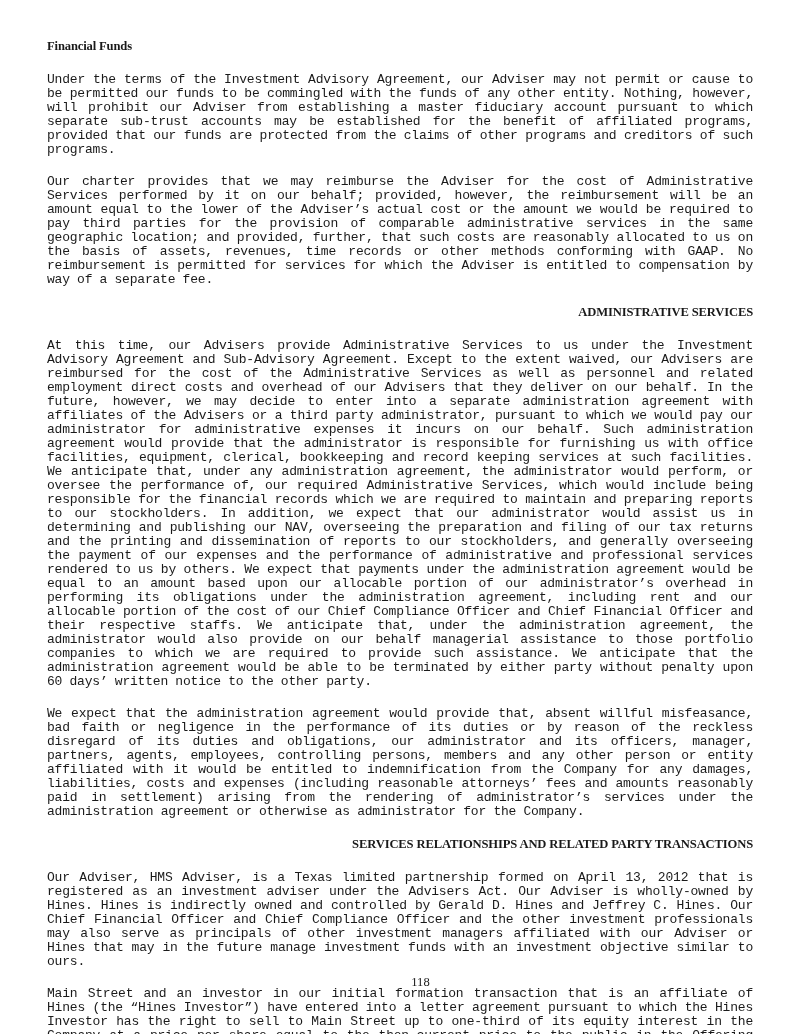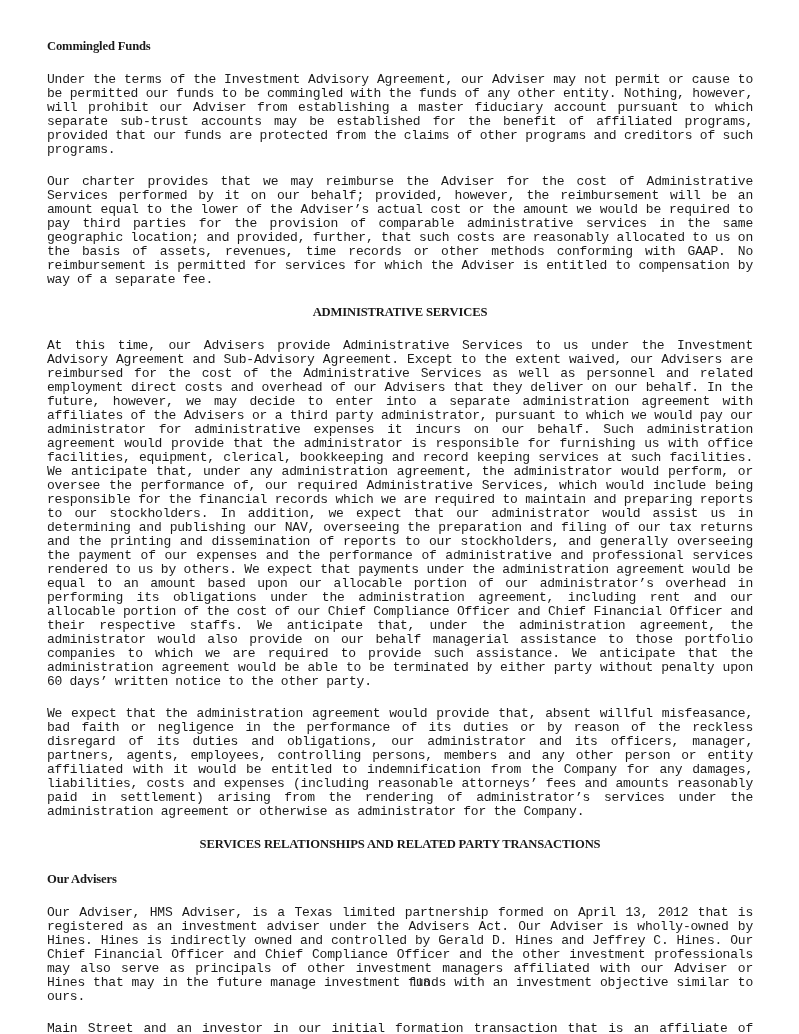--- a/index.html
+++ b/index.html
@@ -25,21 +25,21 @@
       font-weight: bold;
       font-size: 12.6px;
       line-height: 17.5px;
       margin: 0 0 17.5px 0;
       letter-spacing: -0.15px;
     }
     .section-title {
       font-weight: bold;
       font-size: 12.6px;
       line-height: 17.5px;
-      text-align: center;
+      text-align: right;
       margin: 0 0 17.5px 0;
       letter-spacing: -0.15px;
     }
     .para {
       font-size: 13px;
       line-height: 14px;
       text-align: justify;
       margin: 0 0 17.5px 0;
       letter-spacing: -0.2px;
       word-spacing: -0.3px;
@@ -54,30 +54,29 @@
       font-size: 12.6px;
       line-height: 16px;
       margin-left: 21px;
     }
   </style>
 </head>
 <body>
 
 <div class="page">
 
-  <div class="heading">Commingled Funds</div>
+  <div class="heading">Financial Funds</div>
   <p class="para">Under the terms of the Investment Advisory Agreement, our Adviser may not permit or cause to be permitted our funds to be commingled with the funds of any other entity. Nothing, however, will prohibit our Adviser from establishing a master fiduciary account pursuant to which separate sub-trust accounts may be established for the benefit of affiliated programs, provided that our funds are protected from the claims of other programs and creditors of such programs.</p>
 
   <p class="para">Our charter provides that we may reimburse the Adviser for the cost of Administrative Services performed by it on our behalf; provided, however, the reimbursement will be an amount equal to the lower of the Adviser’s actual cost or the amount we would be required to pay third parties for the provision of comparable administrative services in the same geographic location; and provided, further, that such costs are reasonably allocated to us on the basis of assets, revenues, time records or other methods conforming with GAAP. No reimbursement is permitted for services for which the Adviser is entitled to compensation by way of a separate fee.</p>
 
   <div class="section-title">ADMINISTRATIVE SERVICES</div>
   <p class="para">At this time, our Advisers provide Administrative Services to us under the Investment Advisory Agreement and Sub-Advisory Agreement. Except to the extent waived, our Advisers are reimbursed for the cost of the Administrative Services as well as personnel and related employment direct costs and overhead of our Advisers that they deliver on our behalf. In the future, however, we may decide to enter into a separate administration agreement with affiliates of the Advisers or a third party administrator, pursuant to which we would pay our administrator for administrative expenses it incurs on our behalf. Such administration agreement would provide that the administrator is responsible for furnishing us with office facilities, equipment, clerical, bookkeeping and record keeping services at such facilities. We anticipate that, under any administration agreement, the administrator would perform, or oversee the performance of, our required Administrative Services, which would include being responsible for the financial records which we are required to maintain and preparing reports to our stockholders. In addition, we expect that our administrator would assist us in determining and publishing our NAV, overseeing the preparation and filing of our tax returns and the printing and dissemination of reports to our stockholders, and generally overseeing the payment of our expenses and the performance of administrative and professional services rendered to us by others. We expect that payments under the administration agreement would be equal to an amount based upon our allocable portion of our administrator’s overhead in performing its obligations under the administration agreement, including rent and our allocable portion of the cost of our Chief Compliance Officer and Chief Financial Officer and their respective staffs. We anticipate that, under the administration agreement, the administrator would also provide on our behalf managerial assistance to those portfolio companies to which we are required to provide such assistance. We anticipate that the administration agreement would be able to be terminated by either party without penalty upon 60 days’ written notice to the other party.</p>
   <p class="para">We expect that the administration agreement would provide that, absent willful misfeasance, bad faith or negligence in the performance of its duties or by reason of the reckless disregard of its duties and obligations, our administrator and its officers, manager, partners, agents, employees, controlling persons, members and any other person or entity affiliated with it would be entitled to indemnification from the Company for any damages, liabilities, costs and expenses (including reasonable attorneys’ fees and amounts reasonably paid in settlement) arising from the rendering of administrator’s services under the administration agreement or otherwise as administrator for the Company.</p>
 
   <div class="section-title">SERVICES RELATIONSHIPS AND RELATED PARTY TRANSACTIONS</div>
 
-  <div class="heading">Our Advisers</div>
   <p class="para">Our Adviser, HMS Adviser, is a Texas limited partnership formed on April 13, 2012 that is registered as an investment adviser under the Advisers Act. Our Adviser is wholly-owned by Hines. Hines is indirectly owned and controlled by Gerald D. Hines and Jeffrey C. Hines. Our Chief Financial Officer and Chief Compliance Officer and the other investment professionals may also serve as principals of other investment managers affiliated with our Adviser or Hines that may in the future manage investment funds with an investment objective similar to ours.</p>
   <p class="para">Main Street and an investor in our initial formation transaction that is an affiliate of Hines (the “Hines Investor”) have entered into a letter agreement pursuant to which the Hines Investor has the right to sell to Main Street up to one-third of its equity interest in the Company at a price per share equal to the then-current price to the public in the Offering (less the selling commissions and Dealer Manager fee of 10%) at the time of exercise of the right. The Hines Investor may exercise the right from time to time, in whole or in part, subject only to the condition that immediately following Main Street’s purchase, Main Street’s ownership would not exceed the limits on investment company ownership of other investment companies as set forth in the 1940 Act.</p>
 
 </div>
 
 <div class="page-number">118</div>
 
 </body></html>

